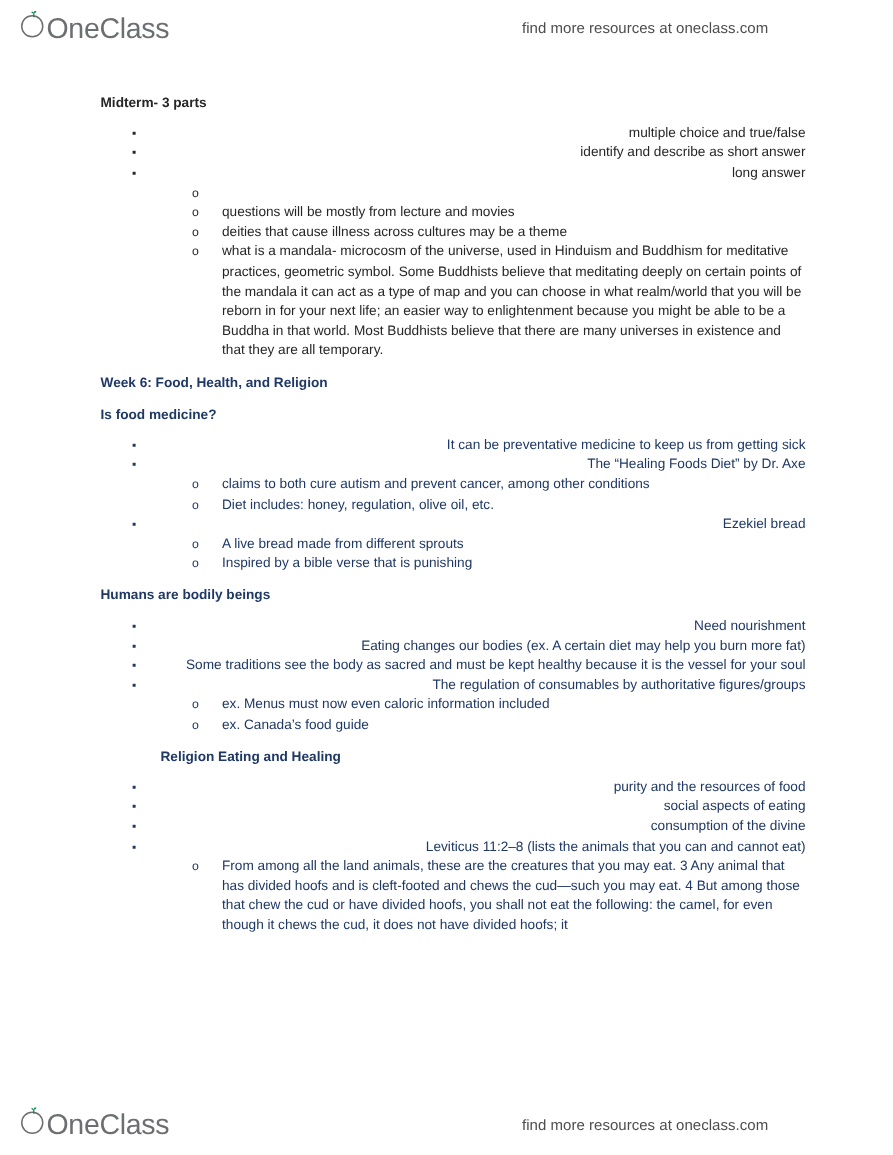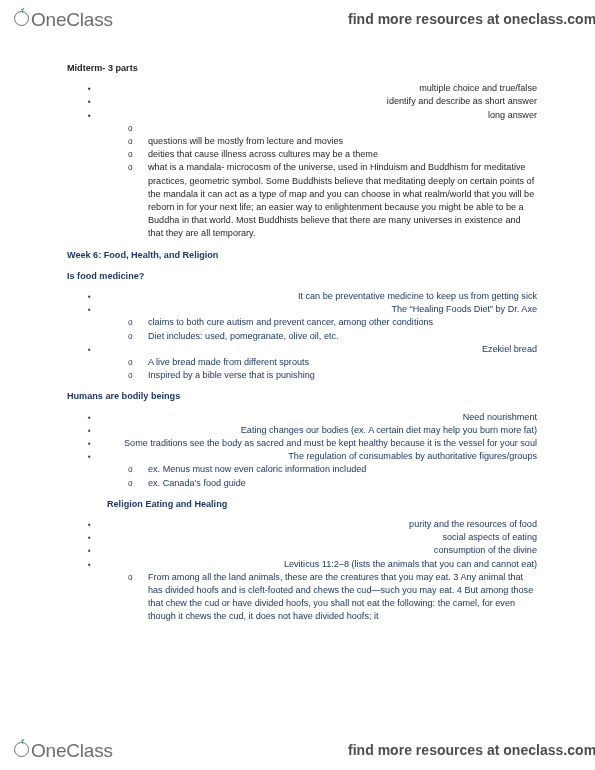--- a/index.html
+++ b/index.html
@@ -63,25 +63,24 @@
     font-size: 19px;
     letter-spacing: -0.2px;
     color: #6d6e71;
     margin-left: -1px;
     font-weight: 400;
   }
 
   .tagline {
     position: absolute;
     left: 348px;
-    font-size: 14px;
+    font-size: 10px;
     color: #4d4d4f;
     letter-spacing: 0.02px;
     white-space: nowrap;
-    font-weight: bold;
   }
 
   
   .page {
     position: absolute;
     left: 0;
     top: 40px;
     width: 481px;
     height: 690px;
   }
@@ -186,21 +185,21 @@
     <div class="row lvl1 c-navy" style="top: 263.2px;">
       <span class="mark">▪</span>
       <span class="txt">The “Healing Foods Diet” by Dr. Axe</span>
     </div>
     <div class="row lvl2 c-navy" style="top: 276.4px;">
       <span class="mark">o</span>
       <span class="txt">claims to both cure autism and prevent cancer, among other conditions</span>
     </div>
     <div class="row lvl2 c-navy" style="top: 289.6px;">
       <span class="mark">o</span>
-      <span class="txt">Diet includes: used, pomegranate, olive oil, etc.</span>
+      <span class="txt">Diet includes: honey, regulation, olive oil, etc.</span>
     </div>
     <div class="row lvl1 c-navy" style="top: 302.8px;">
       <span class="mark">▪</span>
       <span class="txt">Ezekiel bread</span>
     </div>
     <div class="row lvl2 c-navy" style="top: 316px;">
       <span class="mark">o</span>
       <span class="txt">A live bread made from different sprouts</span>
     </div>
     <div class="row lvl2 c-navy" style="top: 329.2px;">

